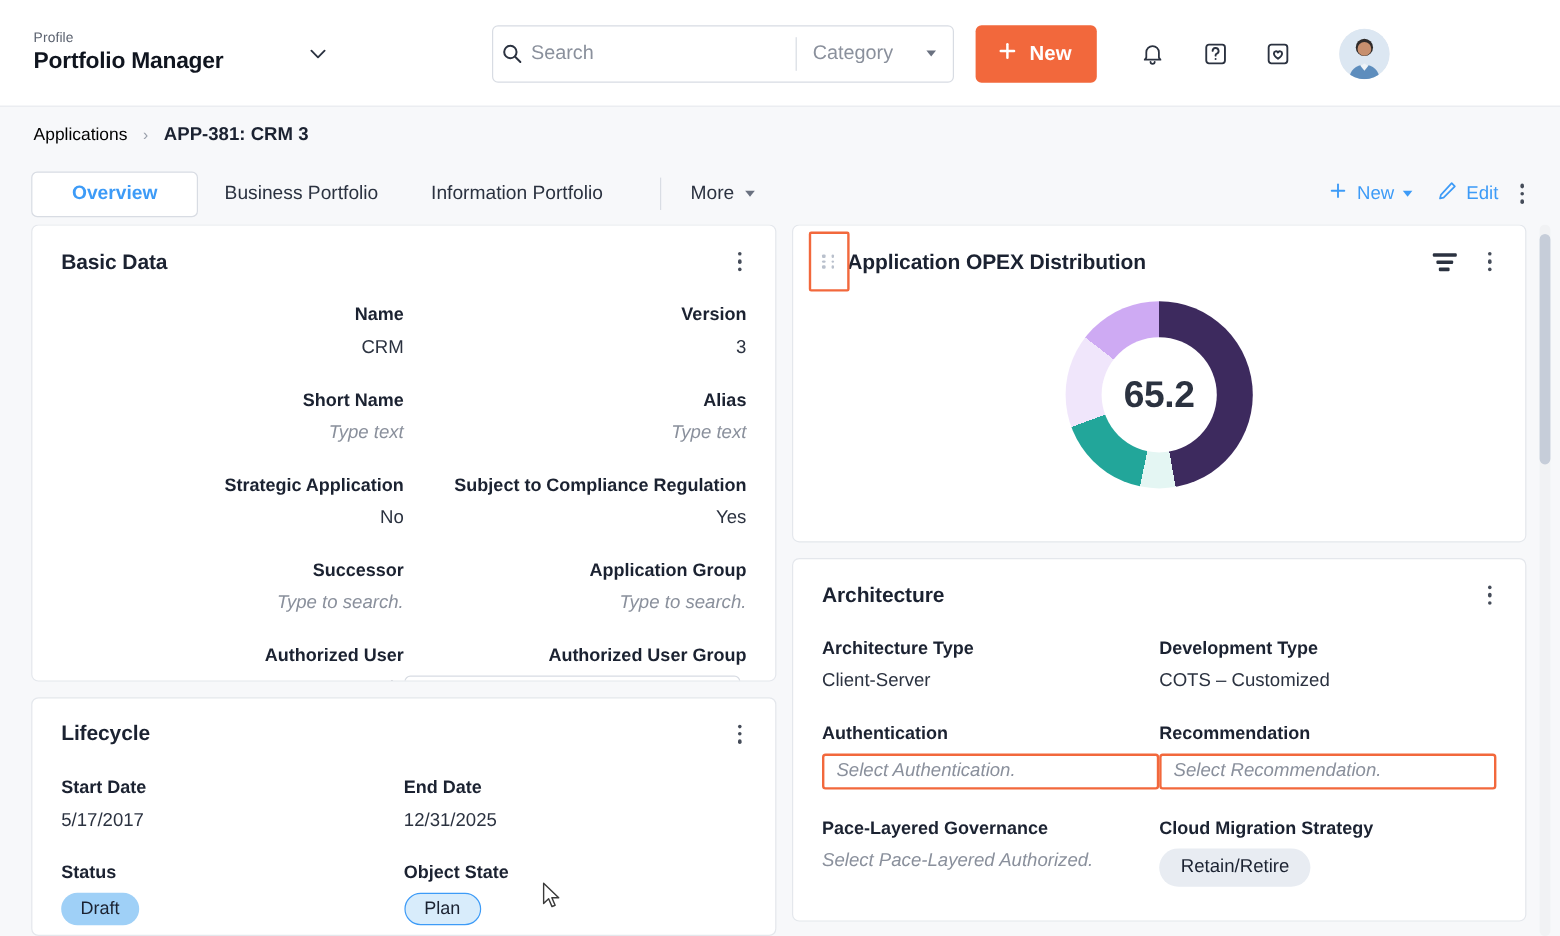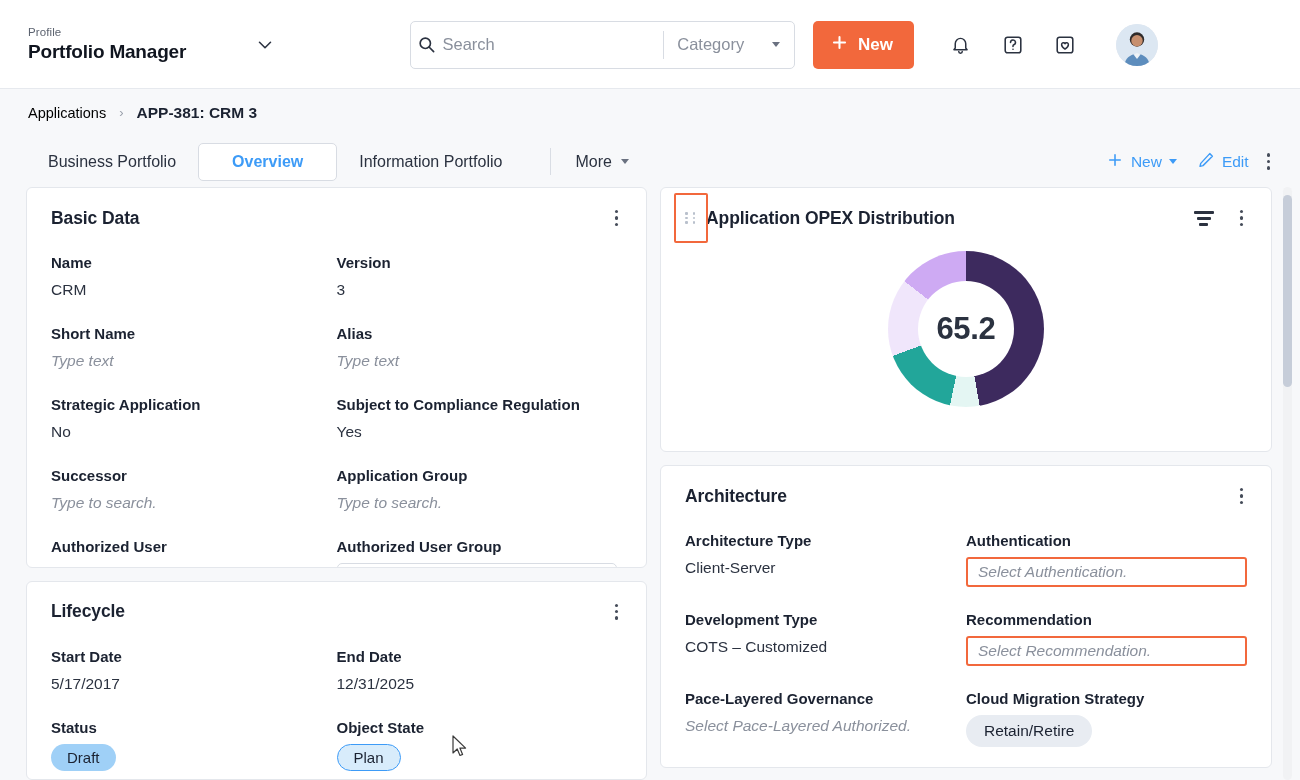--- a/index.html
+++ b/index.html
@@ -231,25 +231,25 @@
     </div>
   </div>
 
   <div class="crumbbar">
     <span class="crumb">Applications</span>
     <span class="crumb-sep">›</span>
     <span class="crumb-cur">APP-381: CRM 3</span>
   </div>
 
   <div class="tabbar">
+    <div class="tab active">
+      <span>Overview</span>
+    </div>
     <div class="tab">
       <span>Business Portfolio</span>
-    </div>
-    <div class="tab active">
-      <span>Overview</span>
     </div>
     <div class="tab">
       <span>Information Portfolio</span>
     </div>
     <div class="tab-divider"></div>
     <div class="tab-more">
       <span>More</span>
       <span class="mini-caret"></span>
     </div>
     <div class="tab-spacer"></div>
@@ -276,21 +276,21 @@
       <i></i>
         <i></i>
         <i></i>
     </div>
   </div>
 
   <div class="content">
 
     <div class="col col-left">
 
-      <div class="card" style="height:382px;">
+      <div class="card" style="height:382px;text-align:right;">
         <div class="card-head">
           <span class="card-title">Basic Data</span>
           <div class="card-head-spacer"></div>
           <div class="kebab-v">
             <i></i>
               <i></i>
               <i></i>
           </div>
         </div>
         <div class="fields">
@@ -411,26 +411,26 @@
               <i></i>
               <i></i>
           </div>
         </div>
         <div class="fields">
           <div class="field">
             <div class="f-label">Architecture Type</div>
             <div class="f-value">Client-Server</div>
           </div>
           <div class="field">
+            <div class="f-label">Development Type</div>
+            <div class="f-value">COTS – Customized</div>
+          </div>
+          <div class="field">
             <div class="f-label">Authentication</div>
             <div class="f-input-highlight">Select Authentication.</div>
-          </div>
-          <div class="field">
-            <div class="f-label">Development Type</div>
-            <div class="f-value">COTS – Customized</div>
           </div>
           <div class="field">
             <div class="f-label">Recommendation</div>
             <div class="f-input-highlight">Select Recommendation.</div>
           </div>
           <div class="field">
             <div class="f-label">Pace-Layered Governance</div>
             <div class="f-placeholder">Select Pace-Layered Authorized.</div>
           </div>
           <div class="field">

